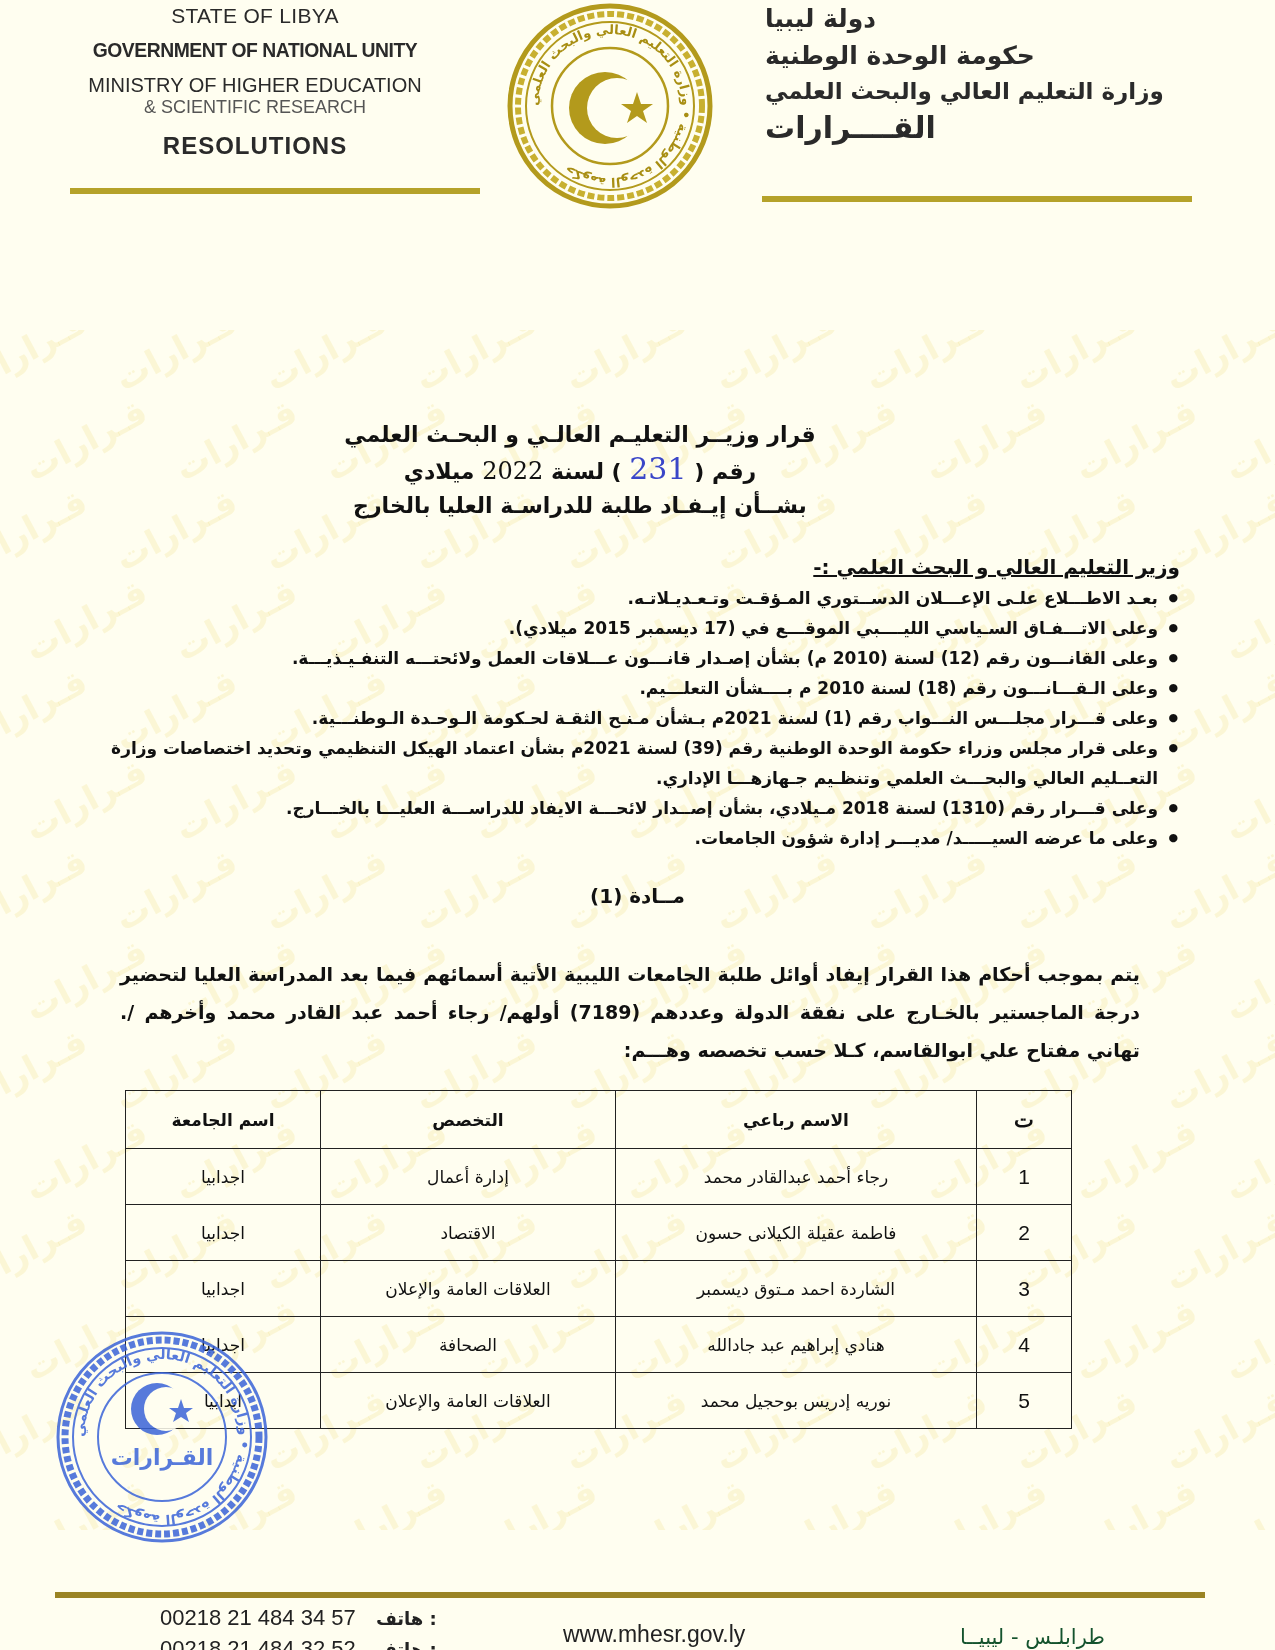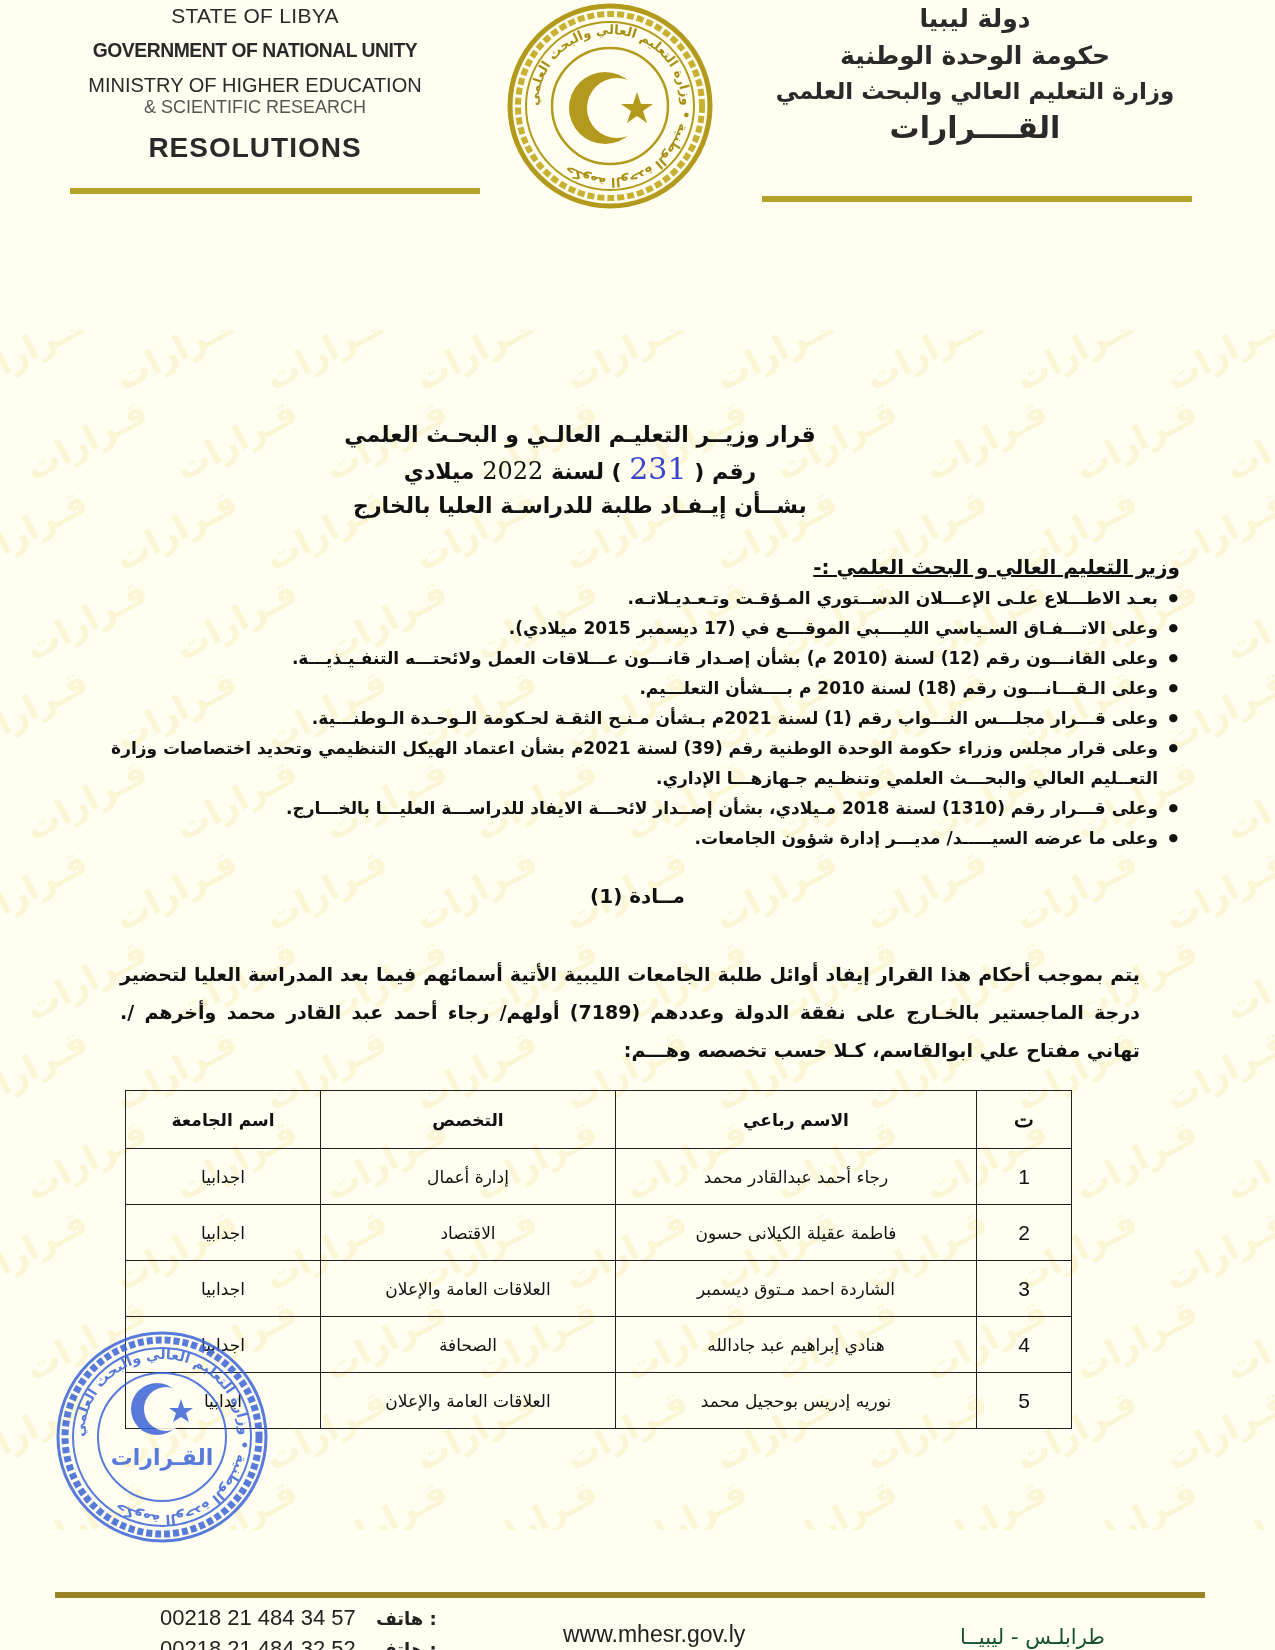--- a/index.html
+++ b/index.html
@@ -22,26 +22,26 @@
 
   
   .hdr-en {
     position: absolute; left: 70px; top: 0; width: 370px; text-align: center;
     font-family: "Liberation Sans", sans-serif; color: #2a2a2a;
   }
   .hdr-en .l1 { font-size: 21px; margin-top: 4px; letter-spacing: .3px; }
   .hdr-en .l2 { font-size: 21px; font-weight: bold; margin-top: 10px; letter-spacing: -.5px; transform: scaleX(.92); }
   .hdr-en .l3 { font-size: 20px; margin-top: 12px; }
   .hdr-en .l4 { font-size: 18px; color: #555; margin-top: 0; text-align: center; }
-  .hdr-en .l5 { font-size: 28px; font-weight: bold; margin-top: 14px; letter-spacing: 1px; }
+  .hdr-en .l5 { font-size: 24px; font-weight: bold; margin-top: 14px; letter-spacing: 1px; }
   .rule-left  { position: absolute; left: 70px;  top: 188px; width: 410px; height: 6px; background: #b5a22a; }
   .rule-right { position: absolute; left: 762px; top: 196px; width: 430px; height: 6px; background: #b5a22a; }
 
   .hdr-ar {
-    position: absolute; right: 90px; top: 0; width: 420px; text-align: center;
+    position: absolute; right: 90px; top: 0; width: 420px; text-align: left;
     direction: rtl; font-family: "DejaVu Sans", sans-serif; color: #2a2a2a; font-weight: bold;
   }
   .hdr-ar .a1 { font-size: 25px; margin-top: 4px; }
   .hdr-ar .a2 { font-size: 25px; margin-top: 8px; }
   .hdr-ar .a3 { font-size: 23px; margin-top: 8px; }
   .hdr-ar .a4 { font-size: 30px; margin-top: 6px; letter-spacing: 6px; }
 
   .emblem { position: absolute; left: 505px; top: 0; width: 210px; height: 212px; }
 
   

